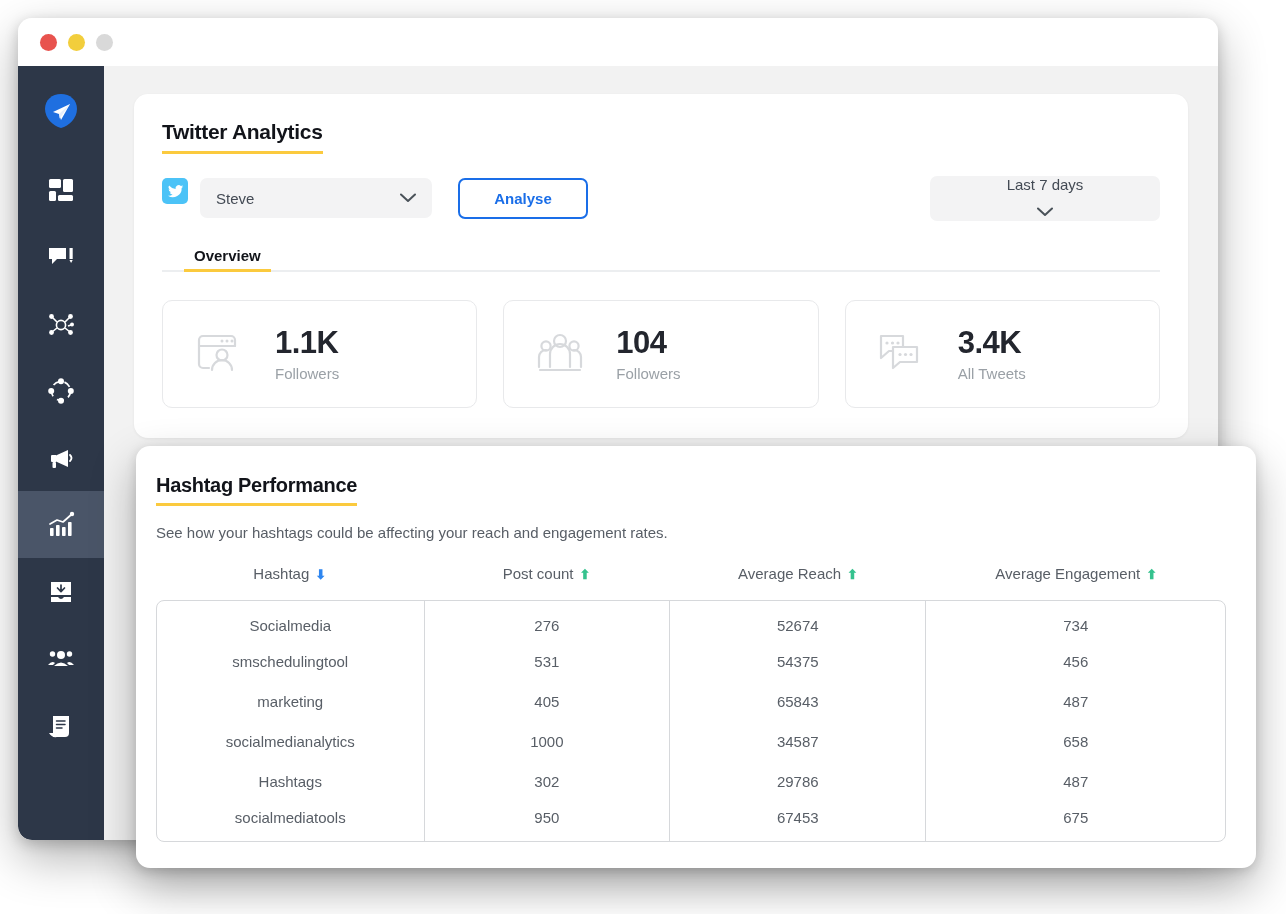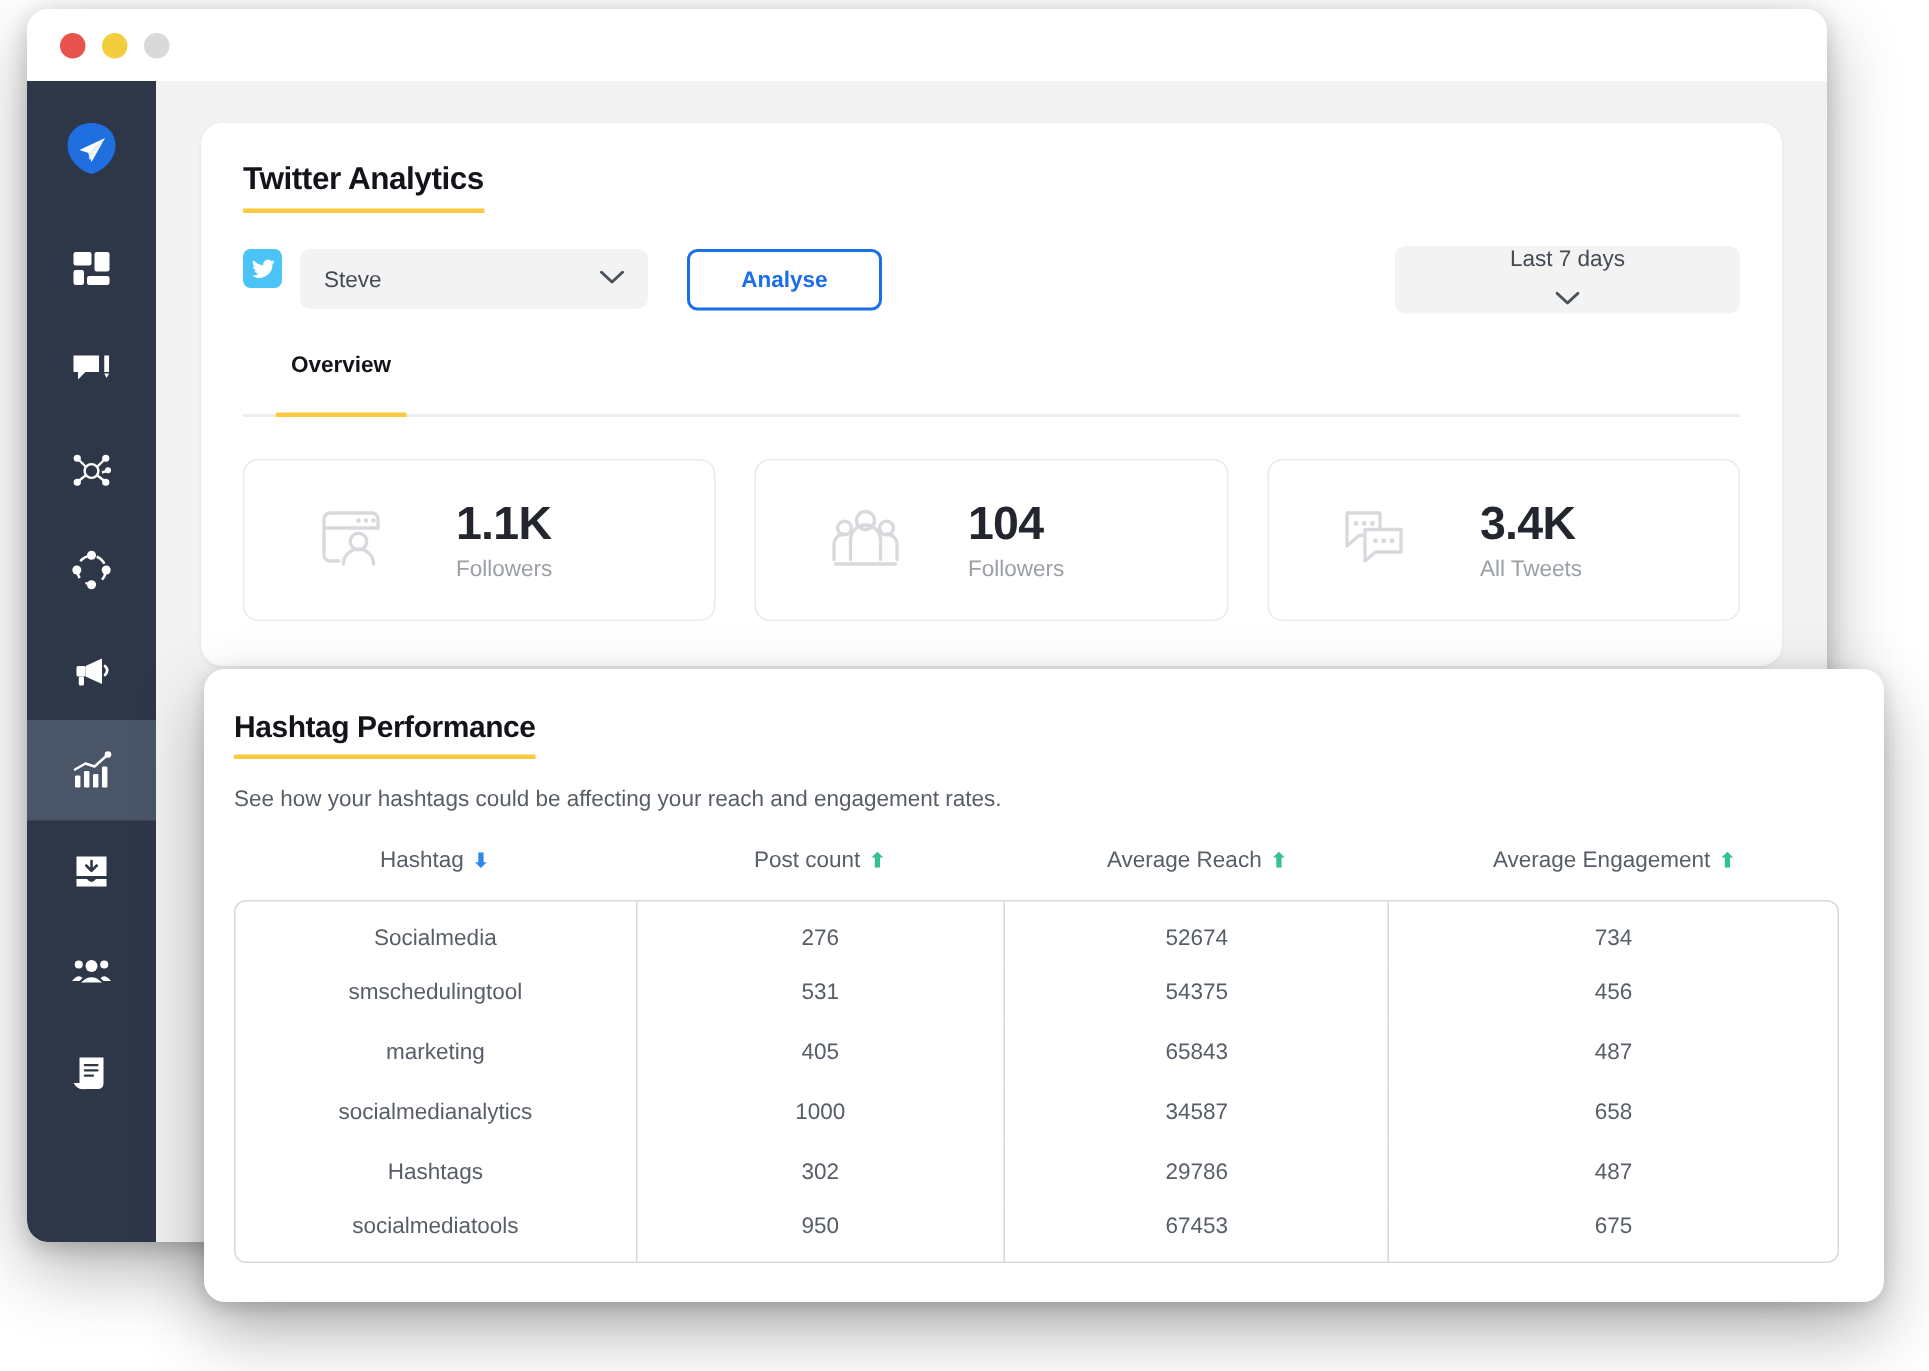--- a/index.html
+++ b/index.html
@@ -8,21 +8,21 @@
     width: 1286px; height: 914px;
     background: #ffffff;
     font-family: "Liberation Sans", sans-serif;
     overflow: hidden;
   }
   .stage { position: relative; width: 1286px; height: 914px; }
 
   
   .browser {
     position: absolute;
-    left: 18px; top: 6px;
+    left: 18px; top: 18px;
     width: 1200px; height: 822px;
     background: #f2f2f2;
     border-radius: 14px;
     box-shadow: 0 18px 48px rgba(0,0,0,0.30), 0 4px 14px rgba(0,0,0,0.18);
     overflow: hidden;
   }
   .titlebar {
     height: 48px; background: #ffffff;
     display: flex; align-items: center; padding-left: 22px; gap: 11px;
   }
@@ -105,32 +105,32 @@
   }
   .range-select span.val { font-size: 15px; color: #434a54; }
 
   .tabs-row {
     margin-top: 28px;
     border-bottom: 2px solid #eceef0;
     display: flex;
   }
   .tab {
     font-size: 15px; font-weight: bold; color: #12141a;
-    padding: 0 10px 23px 10px; margin-left: 22px;
+    padding: 0 10px 5px 10px; margin-left: 22px;
     cursor: pointer;
   }
   .tab.active { border-bottom: 3px solid #fbca3e; margin-bottom: -2px; }
 
   .stats-row {
     display: flex; gap: 26px; margin-top: 28px;
   }
   .stat-card {
     flex: 1; height: 108px;
     border: 1px solid #e8e9eb; border-radius: 10px;
-    display: flex; align-items: center; padding-left: 45px; gap: 40px;
+    display: flex; align-items: center; padding-left: 28px; gap: 28px;
   }
   .stat-num {
     font-size: 31px; font-weight: bold; color: #23262e;
     letter-spacing: -0.5px; line-height: 1.1;
   }
   .stat-label { font-size: 15px; color: #9aa0a6; margin-top: 4px; }
 
   
   .hashtag-card {
     position: absolute;

